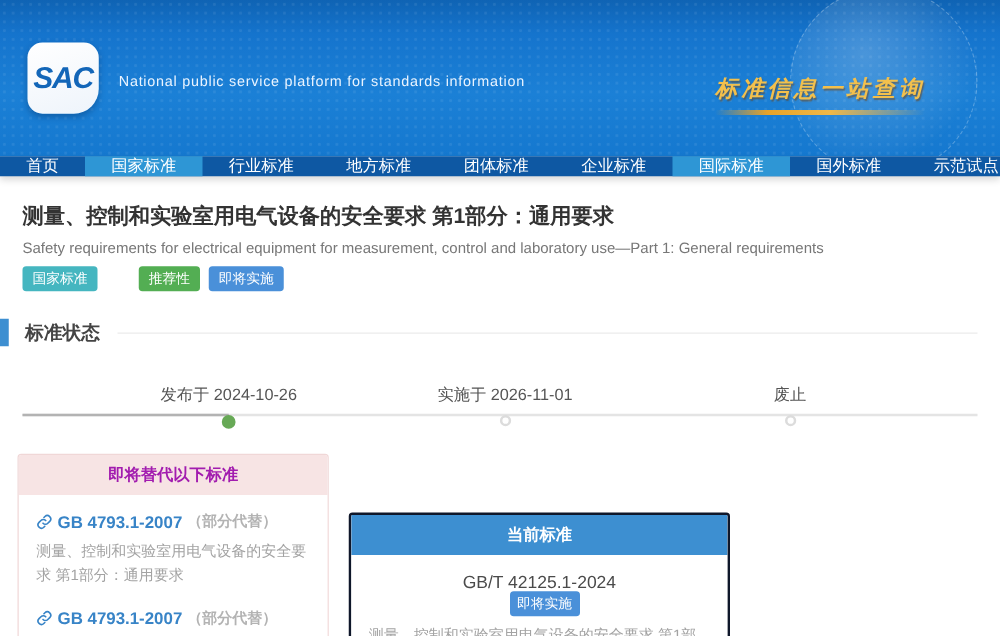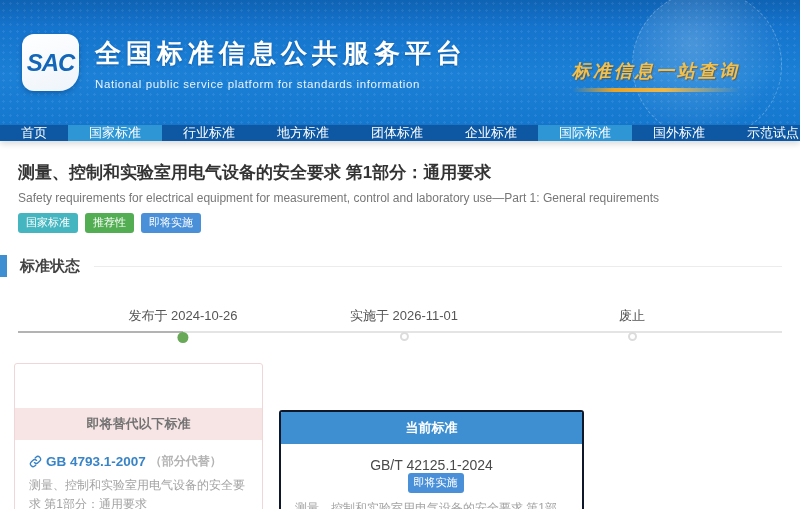--- a/index.html
+++ b/index.html
@@ -45,21 +45,21 @@
              padding:0 21px; cursor:pointer; white-space:nowrap; }
   .nav-item.active{ background:#2e96d5; }
 
   
   .main{ padding-top:16px; }
   .std-title{ font-size:17px; font-weight:600; color:#333; padding:4px 18px 0 18px; }
   .std-title-en{ font-size:12px; color:#777; padding:7px 18px 0 18px; }
   .tag-row{ display:flex; gap:7px; padding:8px 18px 0 18px; }
   .tag{ font-size:11px; color:#fff; padding:2px 8px 3px 8px; border-radius:3px; }
   .tag-teal{ background:#45b6c0; }
-  .tag-green{ background:#53ae53; }
+  .tag-green{ background:#53ae53;margin-left:26px; }
   .tag-blue{ background:#4a90d9; }
 
   
   .section-head{ display:flex; align-items:center; margin-top:22px; }
   .section-marker{ width:7px; height:22px; background:#3d8fd1; }
   .section-title{ font-size:15px; font-weight:bold; color:#444; margin-left:13px; }
   .section-rule{ flex:1; height:1px; background:#ececec; margin:0 18px 0 14px; }
 
   .timeline{ position:relative; height:58px; margin-top:16px; }
   .tl-line{ position:absolute; left:18px; right:18px; top:38px; height:2px; background:#e4e4e4; }
@@ -67,21 +67,21 @@
   .tl-point{ position:absolute; top:14px; transform:translateX(-50%); text-align:center; }
   .tl-label{ font-size:13px; color:#555; white-space:nowrap; }
   .tl-dot{ margin:7px auto 0 auto; border-radius:50%; }
   .tl-dot.done{ width:11px; height:11px; background:#67a956; }
   .tl-dot.pending{ width:9px; height:9px; background:#fff; border:2px solid #dcdcdc; }
 
   
   .cards{ display:flex; align-items:flex-start; padding:12px 0 0 14px; gap:16px; }
   .card{ border-radius:3px; overflow:hidden; }
   .card-replaced{ width:249px; border:1px solid #f0d7d7; }
-  .card-replaced .card-header{ background:#f7e4e4; color:#737373;margin-top:44px; }
+  .card-replaced .card-header{ background:#f7e4e4; color:#a21caf; }
   .card-current{ width:305px; border:2px solid #0f172a;margin-top:47px; }
   .card-current .card-header{ background:#3d8fd1; color:#fff; }
   .card-header{ font-size:13px; font-weight:bold; text-align:center; padding:7px 0; }
   .card-body{ padding:13px 14px 15px 14px; background:#fff; }
   .entry + .entry{ margin-top:17px; }
   .entry-top{ display:flex; align-items:center;font-weight:bold; }
   .link-icon{ display:inline-flex; margin-right:4px; }
   .entry-code{ color:#3884c7; font-size:13.5px; cursor:pointer; }
   .entry-note{ color:#b3b3b3; font-size:12px; margin-left:4px; }
   .entry-desc{ color:#a3a3a3; font-size:12px; line-height:1.55; margin-top:6px; }
@@ -93,21 +93,20 @@
 </head>
 <body>
 
 <div class="site-header">
   <div class="globe"></div>
   <div class="header-inner">
     <div class="logo-box">
       <span class="logo-text">SAC</span>
     </div>
     <div class="title-block">
-      <div class="main-title">全国标准信息公共服务平台</div>
       <div class="sub-title">National public service platform  for standards information</div>
     </div>
   </div>
   <div class="slogan-wrap">
     <div class="slogan">标准信息一站查询</div>
     <div class="slogan-underline"></div>
   </div>
 </div>
 
 <div class="nav-bar">

